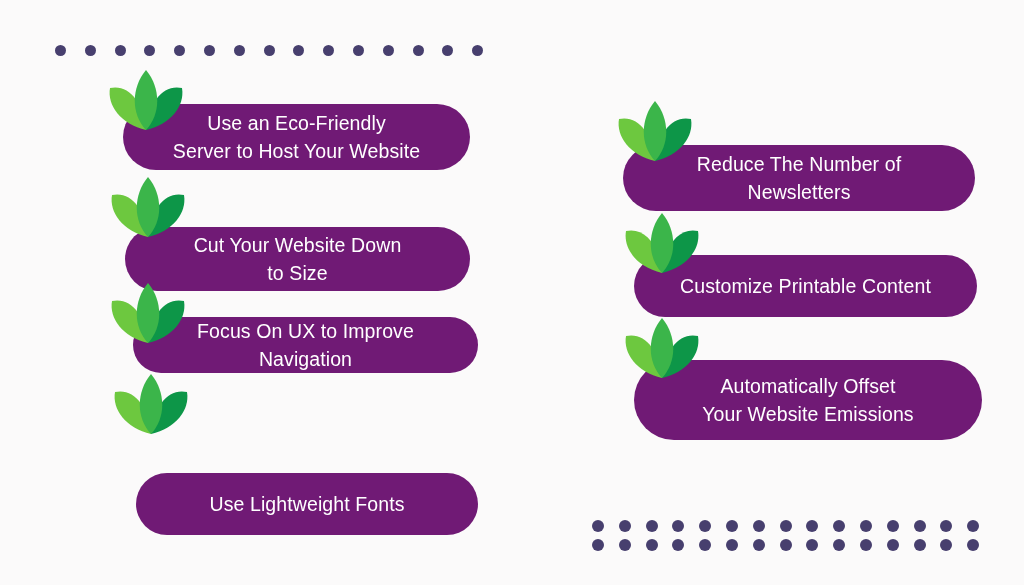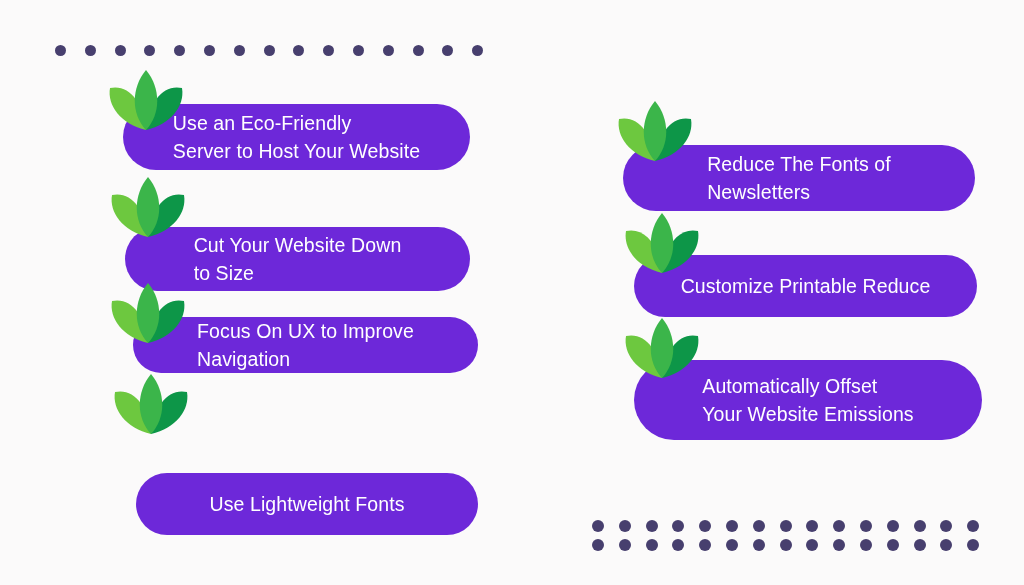--- a/index.html
+++ b/index.html
@@ -67,26 +67,27 @@
   #bottom-dots .dot:last-child { margin-right: 0; }
 
   
   .card {
     position: absolute;
   }
   .card .pill {
     position: absolute;
     left: 0;
     top: 0;
-    background: #6d28d9;
+    background: #701a75;
     border-radius: 999px;
     box-sizing: border-box;
     display: flex;
     align-items: center;
     justify-content: center;
+    text-align: center;
     padding: 0 20px;
   }
   .card .pill-label {
     color: #ffffff;
     font-size: 19.5px;
     line-height: 28px;
     font-weight: 400;
     letter-spacing: 0.1px;
     white-space: pre-line;
   }
@@ -204,35 +205,35 @@
       <svg viewBox="0 0 78 68" xmlns="http://www.w3.org/2000/svg">
         <path d="M39 62 C 14 56, 0 38, 3 20 C 22 16, 36 34, 39 62 Z" fill="#6dc83f"></path>
         <path d="M39 62 C 64 56, 78 38, 75 20 C 56 16, 42 34, 39 62 Z" fill="#0d9648"></path>
         <path d="M39 62 C 24 46, 24 20, 39 2 C 54 20, 54 46, 39 62 Z" fill="#3bb54a"></path>
       </svg>
     </div>
   </div>
 
   <div class="card" id="card-newsletters">
     <div class="pill">
-      <span class="pill-label">Reduce The Fonts of
+      <span class="pill-label">Reduce The Number of
 Newsletters</span>
     </div>
     <div class="leaf">
       <svg viewBox="0 0 78 68" xmlns="http://www.w3.org/2000/svg">
         <path d="M39 62 C 14 56, 0 38, 3 20 C 22 16, 36 34, 39 62 Z" fill="#6dc83f"></path>
         <path d="M39 62 C 64 56, 78 38, 75 20 C 56 16, 42 34, 39 62 Z" fill="#0d9648"></path>
         <path d="M39 62 C 24 46, 24 20, 39 2 C 54 20, 54 46, 39 62 Z" fill="#3bb54a"></path>
       </svg>
     </div>
   </div>
 
   <div class="card" id="card-printable">
     <div class="pill">
-      <span class="pill-label">Customize Printable Reduce</span>
+      <span class="pill-label">Customize Printable Content</span>
     </div>
     <div class="leaf">
       <svg viewBox="0 0 78 68" xmlns="http://www.w3.org/2000/svg">
         <path d="M39 62 C 14 56, 0 38, 3 20 C 22 16, 36 34, 39 62 Z" fill="#6dc83f"></path>
         <path d="M39 62 C 64 56, 78 38, 75 20 C 56 16, 42 34, 39 62 Z" fill="#0d9648"></path>
         <path d="M39 62 C 24 46, 24 20, 39 2 C 54 20, 54 46, 39 62 Z" fill="#3bb54a"></path>
       </svg>
     </div>
   </div>
 

